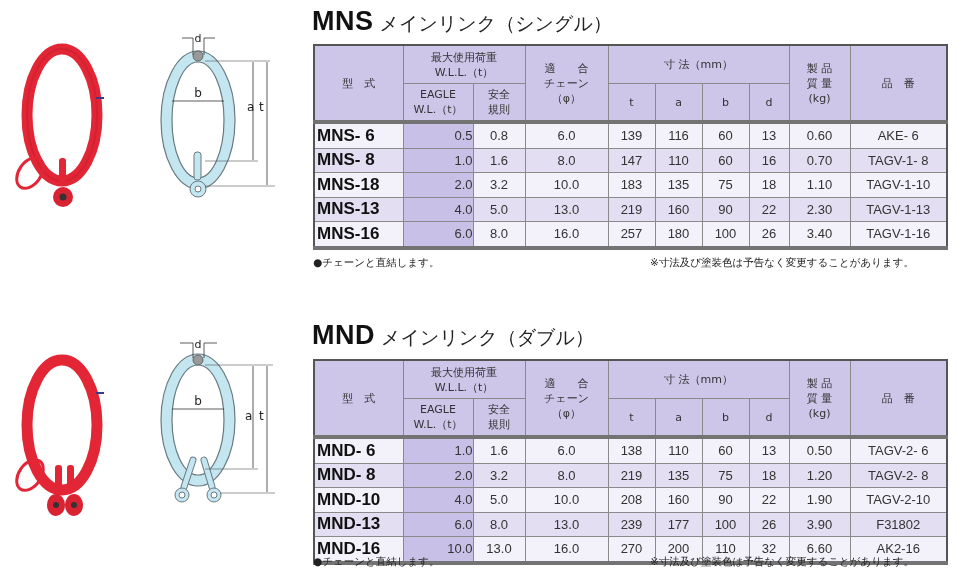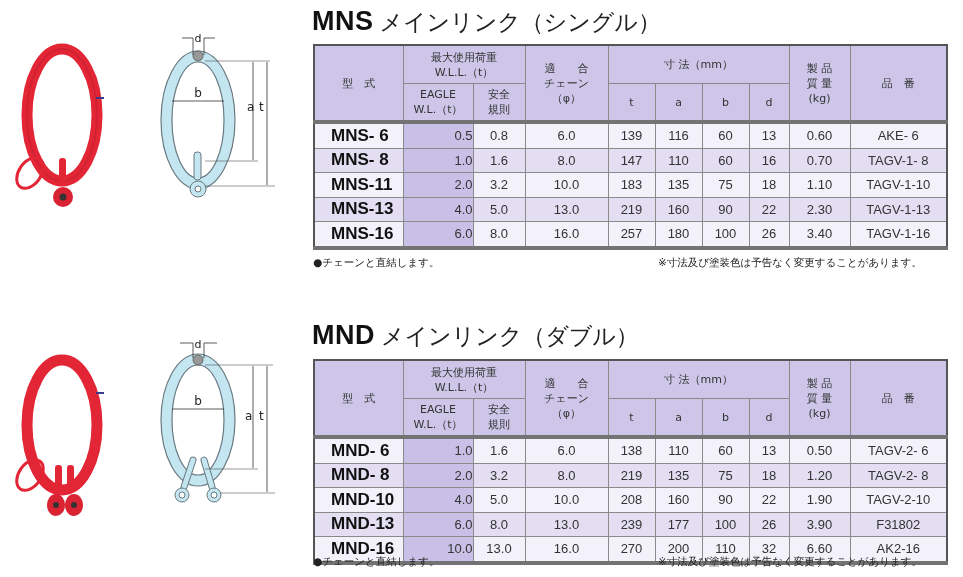--- a/index.html
+++ b/index.html
@@ -4,36 +4,36 @@
 <style>
   html, body { margin:0; padding:0; background:#ffffff; }
   body { width:963px; height:577px; position:relative; overflow:hidden;
          font-family:"DejaVu Sans", sans-serif; color:#222; }
   .section { position:absolute; left:0; width:963px; }
   .sec1 { top:0; }
   .sec2 { top:315px; }
   .illus { position:absolute; left:0; top:0; width:300px; height:240px; }
   .title { position:absolute; left:312px; top:6px; white-space:nowrap; }
   .title .code { font-family:"Liberation Sans", sans-serif; font-weight:bold; font-size:27px; color:#111; letter-spacing:0.5px; }
-  .title .sub { font-size:23px; color:#222; margin-left:6px; }
+  .title .sub { font-size:19px; color:#222; margin-left:6px; }
   table.spec { position:absolute; left:313px; top:44px; border-collapse:collapse;
                border:2px solid #555; font-size:12px; }
   table.spec td, table.spec th { border:1px solid #8a8a8a; text-align:center; padding:0; }
   table.spec th { background:#cdc6e8; font-weight:normal; color:#333; font-size:11px; line-height:15px; }
   table.spec tr.hdr2 th { height:36px; }
   table.spec tr.hdr1 th { height:37px; }
   table.spec td { height:23.5px; font-family:"Liberation Sans", sans-serif; font-size:13px; color:#333; }
-  table.spec td.model { font-weight:bold; font-size:17px; color:#111; text-align:left; padding-left:16px; }
+  table.spec td.model { font-weight:bold; font-size:17px; color:#111; text-align:left; padding-left:2px; }
   table.spec td.wll { background:#c8bfe6; }
   table.spec tbody tr:nth-child(odd) td { background:#f3f1fa; }
   table.spec tbody tr:nth-child(even) td { background:#e3def2; }
   table.spec tbody tr td.wll { background:#c9c0e7 !important;text-align:right; }
   table.spec tr:last-child { border-bottom:4px solid #737373; }
   .note-left { position:absolute; left:313px; font-size:10.5px; color:#222; }
-  .note-right { position:absolute; left:650px; font-size:10.5px; color:#222; white-space:nowrap;margin-left:8px; }
+  .note-right { position:absolute; left:650px; font-size:10.5px; color:#222; white-space:nowrap; }
 </style>
 </head>
 <body>
 
 <div class="section sec1">
   <svg class="illus" viewBox="0 0 300 240">
 
     <g>
       <ellipse cx="62" cy="115" rx="35" ry="66" fill="none" stroke="#e32636" stroke-width="11"></ellipse>
       <ellipse cx="62" cy="115" rx="35" ry="66" fill="none" stroke="#b81c2a" stroke-width="2" stroke-opacity="0.4"></ellipse>
@@ -142,21 +142,21 @@
         <td>1.6</td>
         <td>8.0</td>
         <td>147</td>
         <td>110</td>
         <td>60</td>
         <td>16</td>
         <td>0.70</td>
         <td>TAGV-1-  8</td>
       </tr>
       <tr>
-        <td class="model">MNS-11</td>
+        <td class="model">MNS-18</td>
         <td class="wll">2.0</td>
         <td>3.2</td>
         <td>10.0</td>
         <td>183</td>
         <td>135</td>
         <td>75</td>
         <td>18</td>
         <td>1.10</td>
         <td>TAGV-1-10</td>
       </tr>

